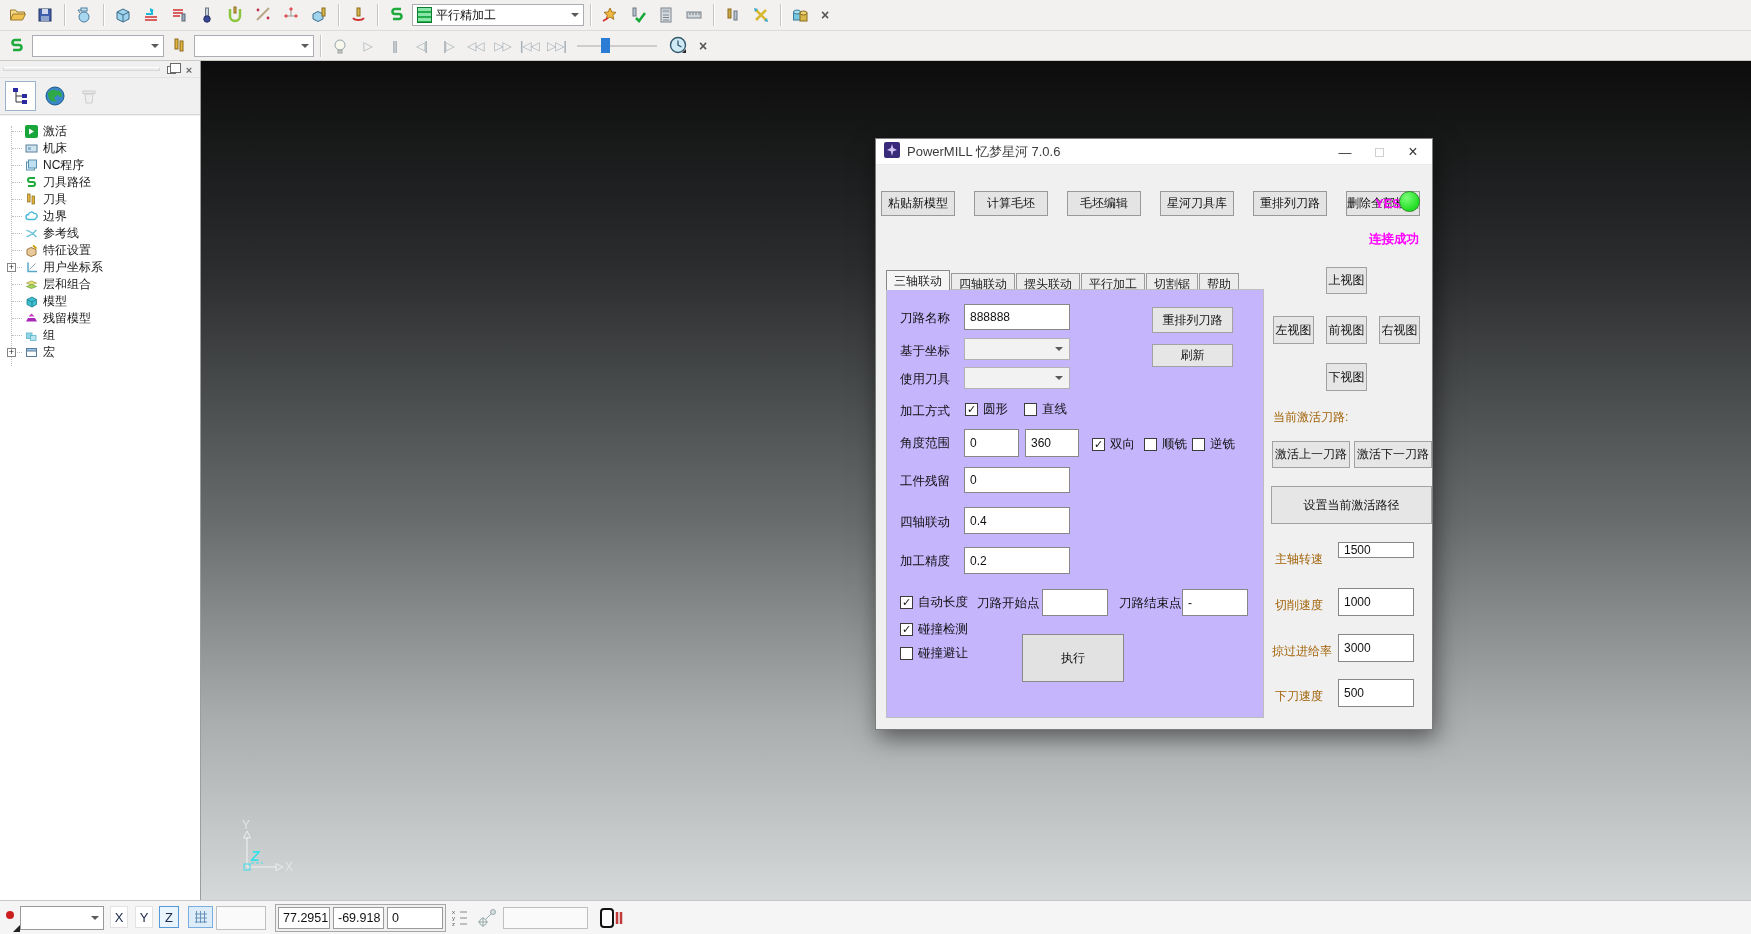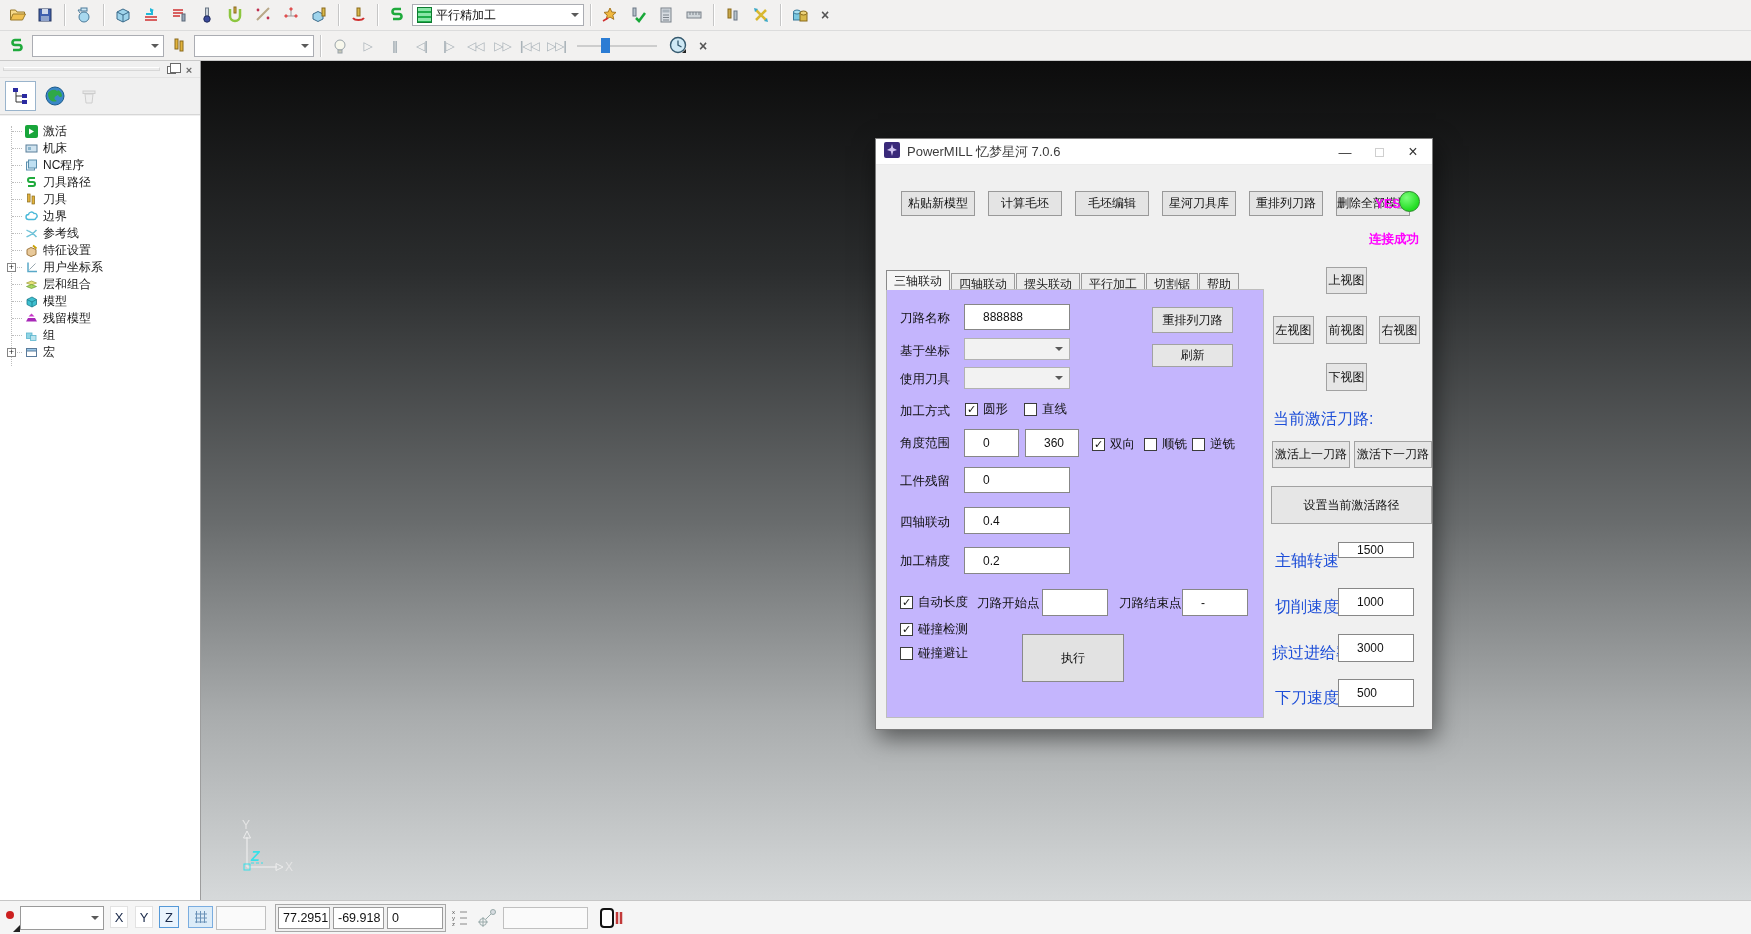--- a/index.html
+++ b/index.html
@@ -43,36 +43,36 @@
   
   #dialog{position:absolute;left:875px;top:138px;width:558px;height:592px;background:#f0f0f0;border:1px solid #7c7c7c;box-shadow:3px 8px 22px rgba(0,0,0,.5)}
   .dtitle{height:26px;background:#fff;display:flex;align-items:center;padding:0 8px;gap:7px;border-bottom:1px solid #ececec}
   .dtitle .ttext{font-size:13px;color:#3c3c3c}
   .dctrls{position:absolute;top:0;right:2px;height:26px;display:flex}
   .dctrl{width:34px;height:26px;display:flex;align-items:center;justify-content:center;color:#333;font-size:13px}
   .maxbox{width:9px;height:9px;border:1px solid #cfcfcf}
   .dmenu{height:23px;display:flex;align-items:center;padding:0 10px;background:#f0f0f0}
   .mitem{padding:0 9px;font-size:12.5px;color:#1a1a1a}
   .btn{background:#e4e4e4;border:1px solid #999;font-size:12px;color:#111;display:flex;align-items:center;justify-content:center;white-space:nowrap}
-  .brow{position:absolute;left:25px;display:flex;gap:13px}
+  .brow{position:absolute;left:5px;display:flex;gap:19px}
   .brow .btn{width:74px;height:25px}
   #yes-label{position:absolute;left:499px;top:57px;color:#FF00FF;font-weight:bold;font-size:13px}
   #green-dot{position:absolute;left:523px;top:52px;width:21px;height:21px;border-radius:50%;background:radial-gradient(circle at 35% 30%,#7bff7b,#22dd22 70%);border:1px solid #2a8a2a}
   #connect-status{position:absolute;left:493px;top:92px;color:#FF00FF;font-weight:bold;font-size:12.5px}
   .tabs{position:absolute;left:10px;top:131px;display:flex;align-items:flex-end}
   .tab{padding:2px 7px 1px;border:1px solid #9a9a9a;border-bottom:none;background:#ececec;height:17px;font-size:12px;margin-right:1px;color:#222}
   .tab.active{background:#f5f5f5;height:20px;border-color:#898989;z-index:2}
   .panel{position:absolute;left:10px;top:150px;width:378px;height:429px;background:#c4b5fd;border:1px solid #bdbdbd}
   .flabel{position:absolute;font-size:12.5px;color:#111;white-space:nowrap}
-  .fin{position:absolute;background:#fff;border:1px solid #878787;font-size:12px;color:#111;display:flex;align-items:center;padding:0 18px}
+  .fin{position:absolute;background:#fff;border:1px solid #878787;font-size:12px;color:#111;display:flex;align-items:center;padding:0 5px}
   .fsel{position:absolute;background:#f2f2f2;border:1px solid #b2b2b2;display:flex;align-items:center;justify-content:flex-end;padding:0 6px}
   .cbrow{position:absolute;display:flex;align-items:center;gap:5px;font-size:12.5px;color:#111;white-space:nowrap}
   .cb{width:13px;height:13px;border:1px solid #3c3c3c;background:#fff;display:inline-flex;align-items:center;justify-content:center;font-size:11px;font-weight:bold;color:#111;line-height:1}
   .rbtn{position:absolute;background:#e6e6e6;border:1px solid #a2a2a2;font-size:12px;display:flex;align-items:center;justify-content:center;white-space:nowrap}
-  .rlabel{position:absolute;font-size:16px;color:#1d4ed8;white-space:nowrap}
+  .rlabel{position:absolute;font-size:12px;color:#a16207;white-space:nowrap}
   
   #statusbar{position:absolute;left:0;bottom:0;width:100%;height:34px;background:#f5f5f5;border-top:1px solid #c6c6c6}
   .sb{position:absolute;top:5px;height:24px}
   .sfield{background:#fff;border:1px solid #9a9a9a;display:flex;align-items:center;padding:0 4px;font-size:12.5px;color:#111}
   .sbtn{display:flex;align-items:center;justify-content:center;font-size:13px;color:#1a2a4a;background:#fff;border:1px solid #e2e2e2}
 </style>
 </head>
 <body>
 
 <div id="toolbar1" class="tbar">

